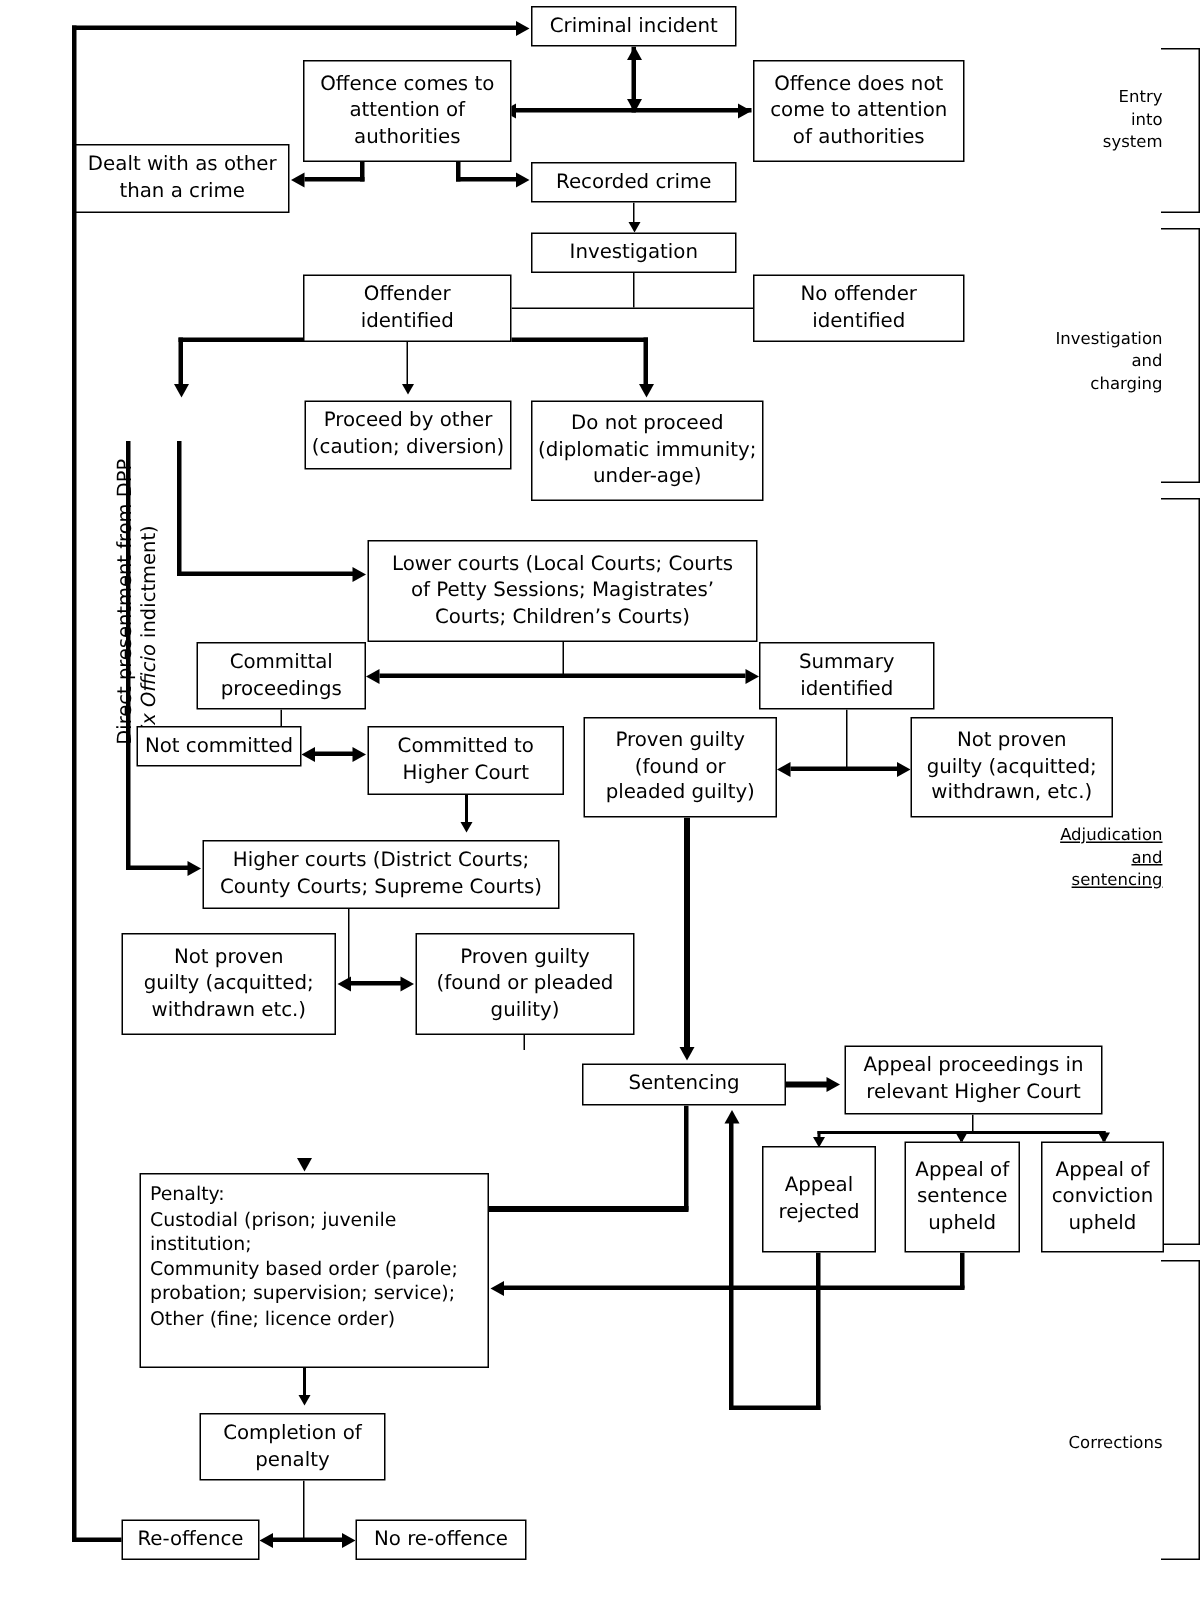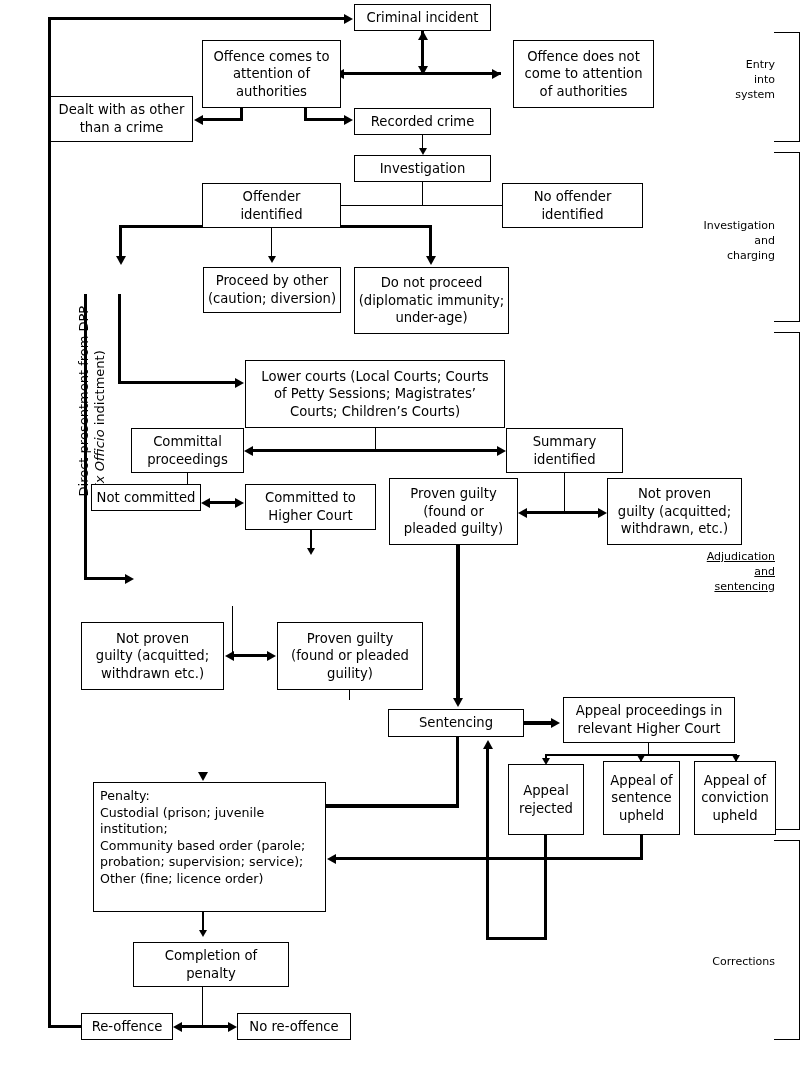--- a/index.html
+++ b/index.html
@@ -81,21 +81,21 @@
   <div class="node" style="left:354px;top:4px;width:137px;height:27px;">
     <span class="txt">Criminal incident</span>
   </div>
 
   <div class="node" style="left:202px;top:40px;width:139px;height:68px;">
     <span class="txt">Offence comes to
 attention of
 authorities</span>
   </div>
 
-  <div class="node" style="left:513px;top:40px;width:141px;height:68px;">
+  <div class="node" style="left:502px;top:40px;width:141px;height:68px;">
     <span class="txt">Offence does not
 come to attention
 of authorities</span>
   </div>
 
   <div class="node" style="left:50px;top:96px;width:143px;height:46px;">
     <span class="txt">Dealt with as other
 than a crime</span>
   </div>
 
@@ -159,20 +159,24 @@
 (found or
 pleaded guilty)</span>
   </div>
 
   <div class="node" style="left:607px;top:478px;width:135px;height:67px;">
     <span class="txt">Not proven
 guilty (acquitted;
 withdrawn, etc.)</span>
   </div>
 
+  <div class="node" style="left:135px;top:560px;width:238px;height:46px;">
+    <span class="txt">Higher courts (District Courts;
+County Courts; Supreme Courts)</span>
+  </div>
 
   <div class="node" style="left:81px;top:622px;width:143px;height:68px;">
     <span class="txt">Not proven
 guilty (acquitted;
 withdrawn etc.)</span>
   </div>
 
   <div class="node" style="left:277px;top:622px;width:146px;height:68px;">
     <span class="txt">Proven guilty
 (found or pleaded
@@ -207,21 +211,21 @@
 
   <div class="node left-align" style="left:93px;top:782px;width:233px;height:130px;">
     <span class="txt" style="font-size:12.6px;line-height:1.32;">Penalty:
 Custodial (prison; juvenile
 institution;
 Community based order (parole;
 probation; supervision; service);
 Other (fine; licence order)</span>
   </div>
 
-  <div class="node" style="left:133px;top:942px;width:156px;height:45px;">
+  <div class="node" style="left:133px;top:942px;width:124px;height:45px;">
     <span class="txt">Completion of
 penalty</span>
   </div>
 
   <div class="node" style="left:81px;top:1013px;width:92px;height:27px;">
     <span class="txt">Re-offence</span>
   </div>
 
   <div class="node" style="left:237px;top:1013px;width:114px;height:27px;">
     <span class="txt">No re-offence</span>

